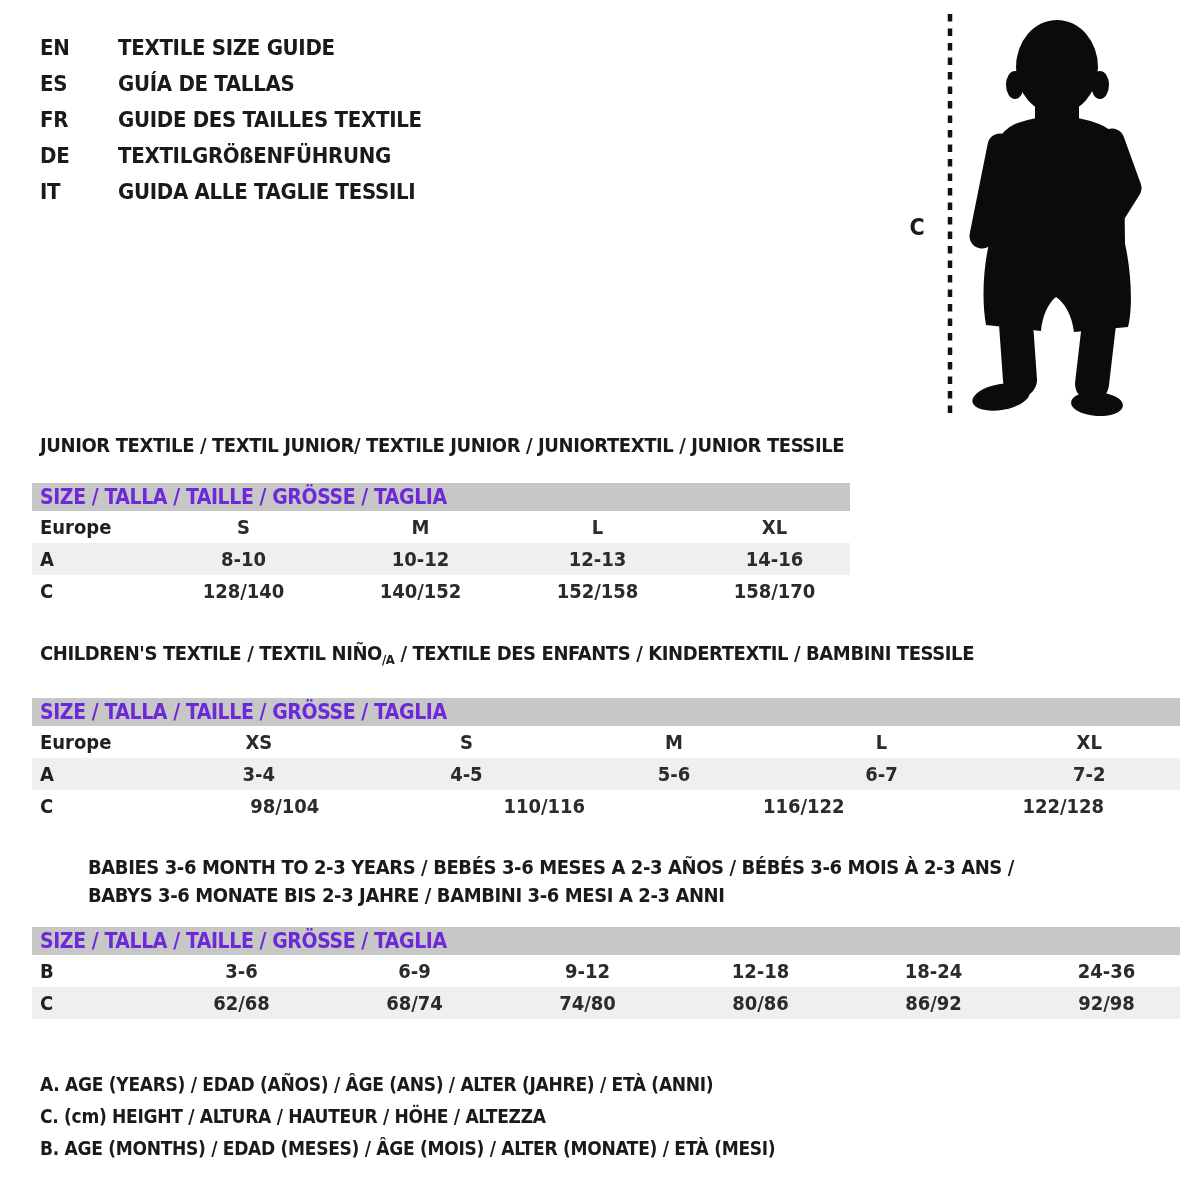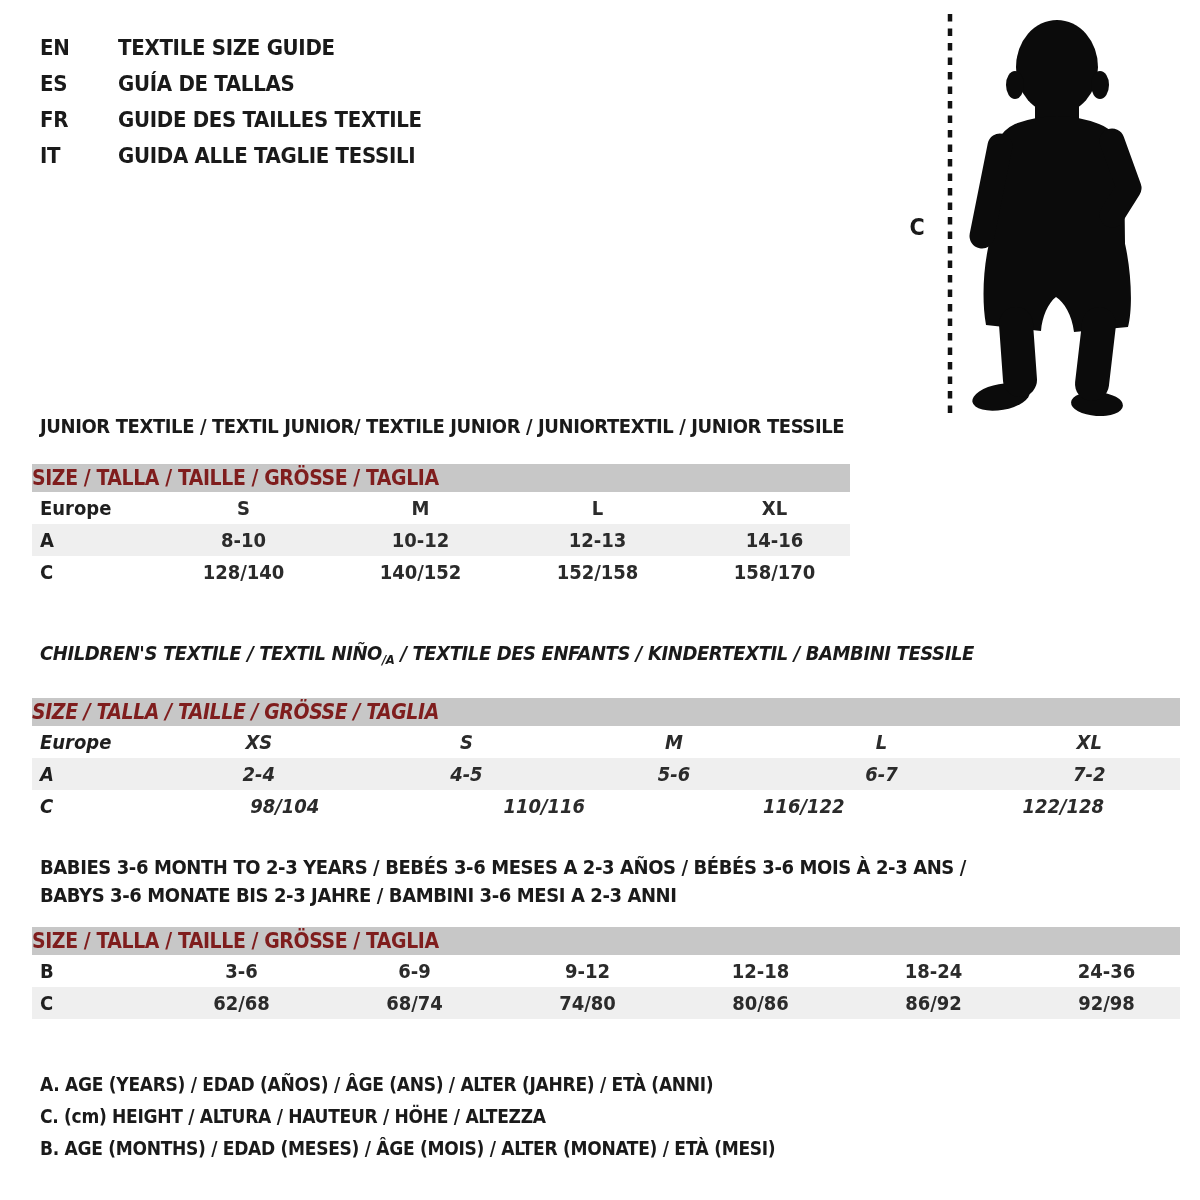--- a/index.html
+++ b/index.html
@@ -20,29 +20,29 @@
   .lang-title { white-space:nowrap; }
 
   
   .figure { position:absolute; left:915px; top:8px; width:272px; height:416px; }
   .figure svg { position:absolute; left:0; top:0; }
   .c-label { position:absolute; left:901px; top:214px; width:32px; text-align:center;
              font-size:23px; }
 
   
   .section { position:absolute; left:32px; }
-  .sec-junior { top:415px; width:818px; }
-  .sec-children { top:642px; width:1148px;font-style:italic; }
+  .sec-junior { top:434px; width:818px; }
+  .sec-children { top:642px; width:1148px; }
   .sec-babies { top:853px; width:1148px; }
   .sec-heading { font-size:20px; line-height:22px; letter-spacing:-0.4px;
                  padding-left:8px; white-space:nowrap; }
   .sec-heading .subscript { font-size:13px; vertical-align:-4px; }
-  .babies-heading { line-height:28px; }
+  .babies-heading { line-height:28px;margin-left:48px; }
   .size-bar { margin-top:27px; height:28px; line-height:28px; background:#c7c7c7;
-              color:#7f1d1d; font-size:21px; padding-left:0; letter-spacing:-0.4px; }
+              color:#6d28d9; font-size:21px; padding-left:8px; letter-spacing:-0.4px; }
   .sec-babies .size-bar { margin-top:18px; }
   .trow { display:flex; height:32px; line-height:32px; font-size:20px; color:#2b2b2b;gap:26px; }
   .trow.shade { background:#efefef; }
   .row-label { width:110px; padding-left:8px; color:#1f1f1f; }
   .cell { flex:1; text-align:center; }
 
   
   .legend { position:absolute; left:40px; top:1068px; }
   .legend-line { font-size:19px; line-height:32px; letter-spacing:-0.3px; white-space:nowrap; }
 </style>
@@ -56,20 +56,24 @@
       <span class="lang-code">EN</span>
       <span class="lang-title">TEXTILE SIZE GUIDE</span>
     </div>
     <div class="lang-row">
       <span class="lang-code">ES</span>
       <span class="lang-title">GUÍA DE TALLAS</span>
     </div>
     <div class="lang-row">
       <span class="lang-code">FR</span>
       <span class="lang-title">GUIDE DES TAILLES TEXTILE</span>
+    </div>
+    <div class="lang-row">
+      <span class="lang-code">DE</span>
+      <span class="lang-title">TEXTILGRÖßENFÜHRUNG</span>
     </div>
     <div class="lang-row">
       <span class="lang-code">IT</span>
       <span class="lang-title">GUIDA ALLE TAGLIE TESSILI</span>
     </div>
   </div>
 
   <div class="figure">
     <svg width="272" height="416" viewBox="0 0 272 416">
       <g fill="#0b0b0b">
@@ -127,21 +131,21 @@
     <div class="trow">
       <div class="row-label">Europe</div>
       <div class="cell">XS</div>
       <div class="cell">S</div>
       <div class="cell">M</div>
       <div class="cell">L</div>
       <div class="cell">XL</div>
     </div>
     <div class="trow shade">
       <div class="row-label">A</div>
-      <div class="cell">2-4</div>
+      <div class="cell">3-4</div>
       <div class="cell">4-5</div>
       <div class="cell">5-6</div>
       <div class="cell">6-7</div>
       <div class="cell">7-2</div>
     </div>
     <div class="trow">
       <div class="row-label">C</div>
       <div class="cell">98/104</div>
       <div class="cell">110/116</div>
       <div class="cell">116/122</div>

